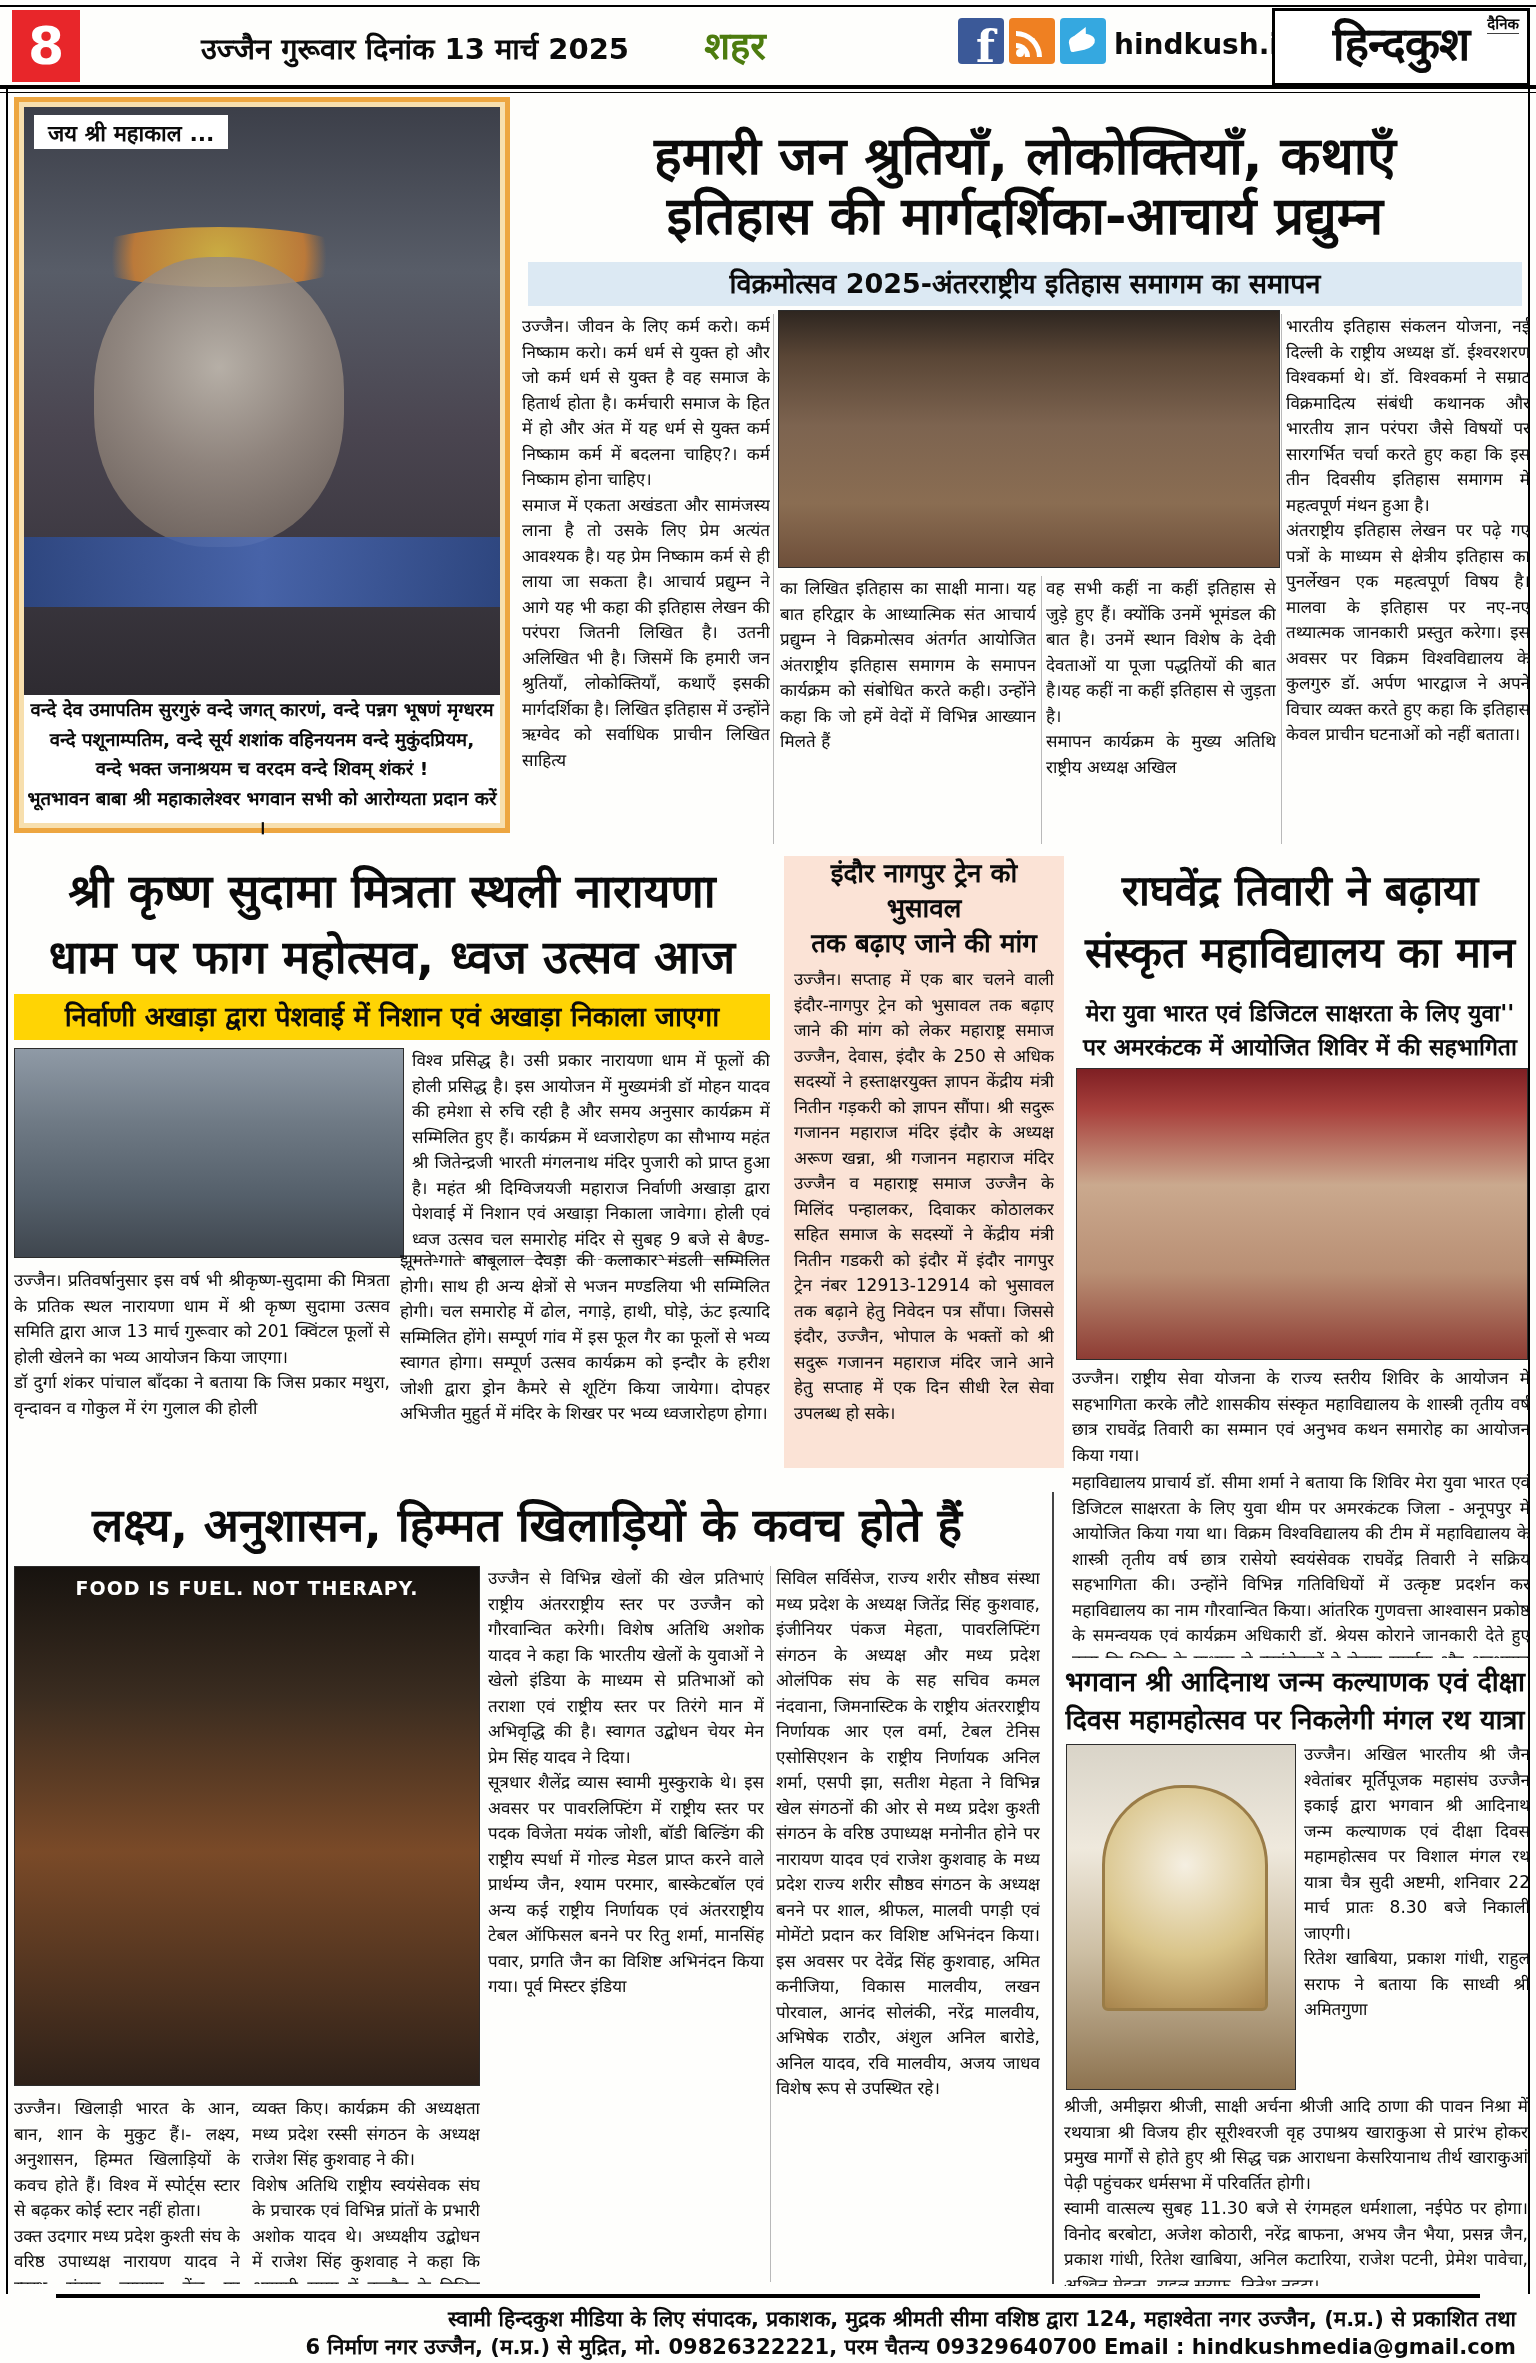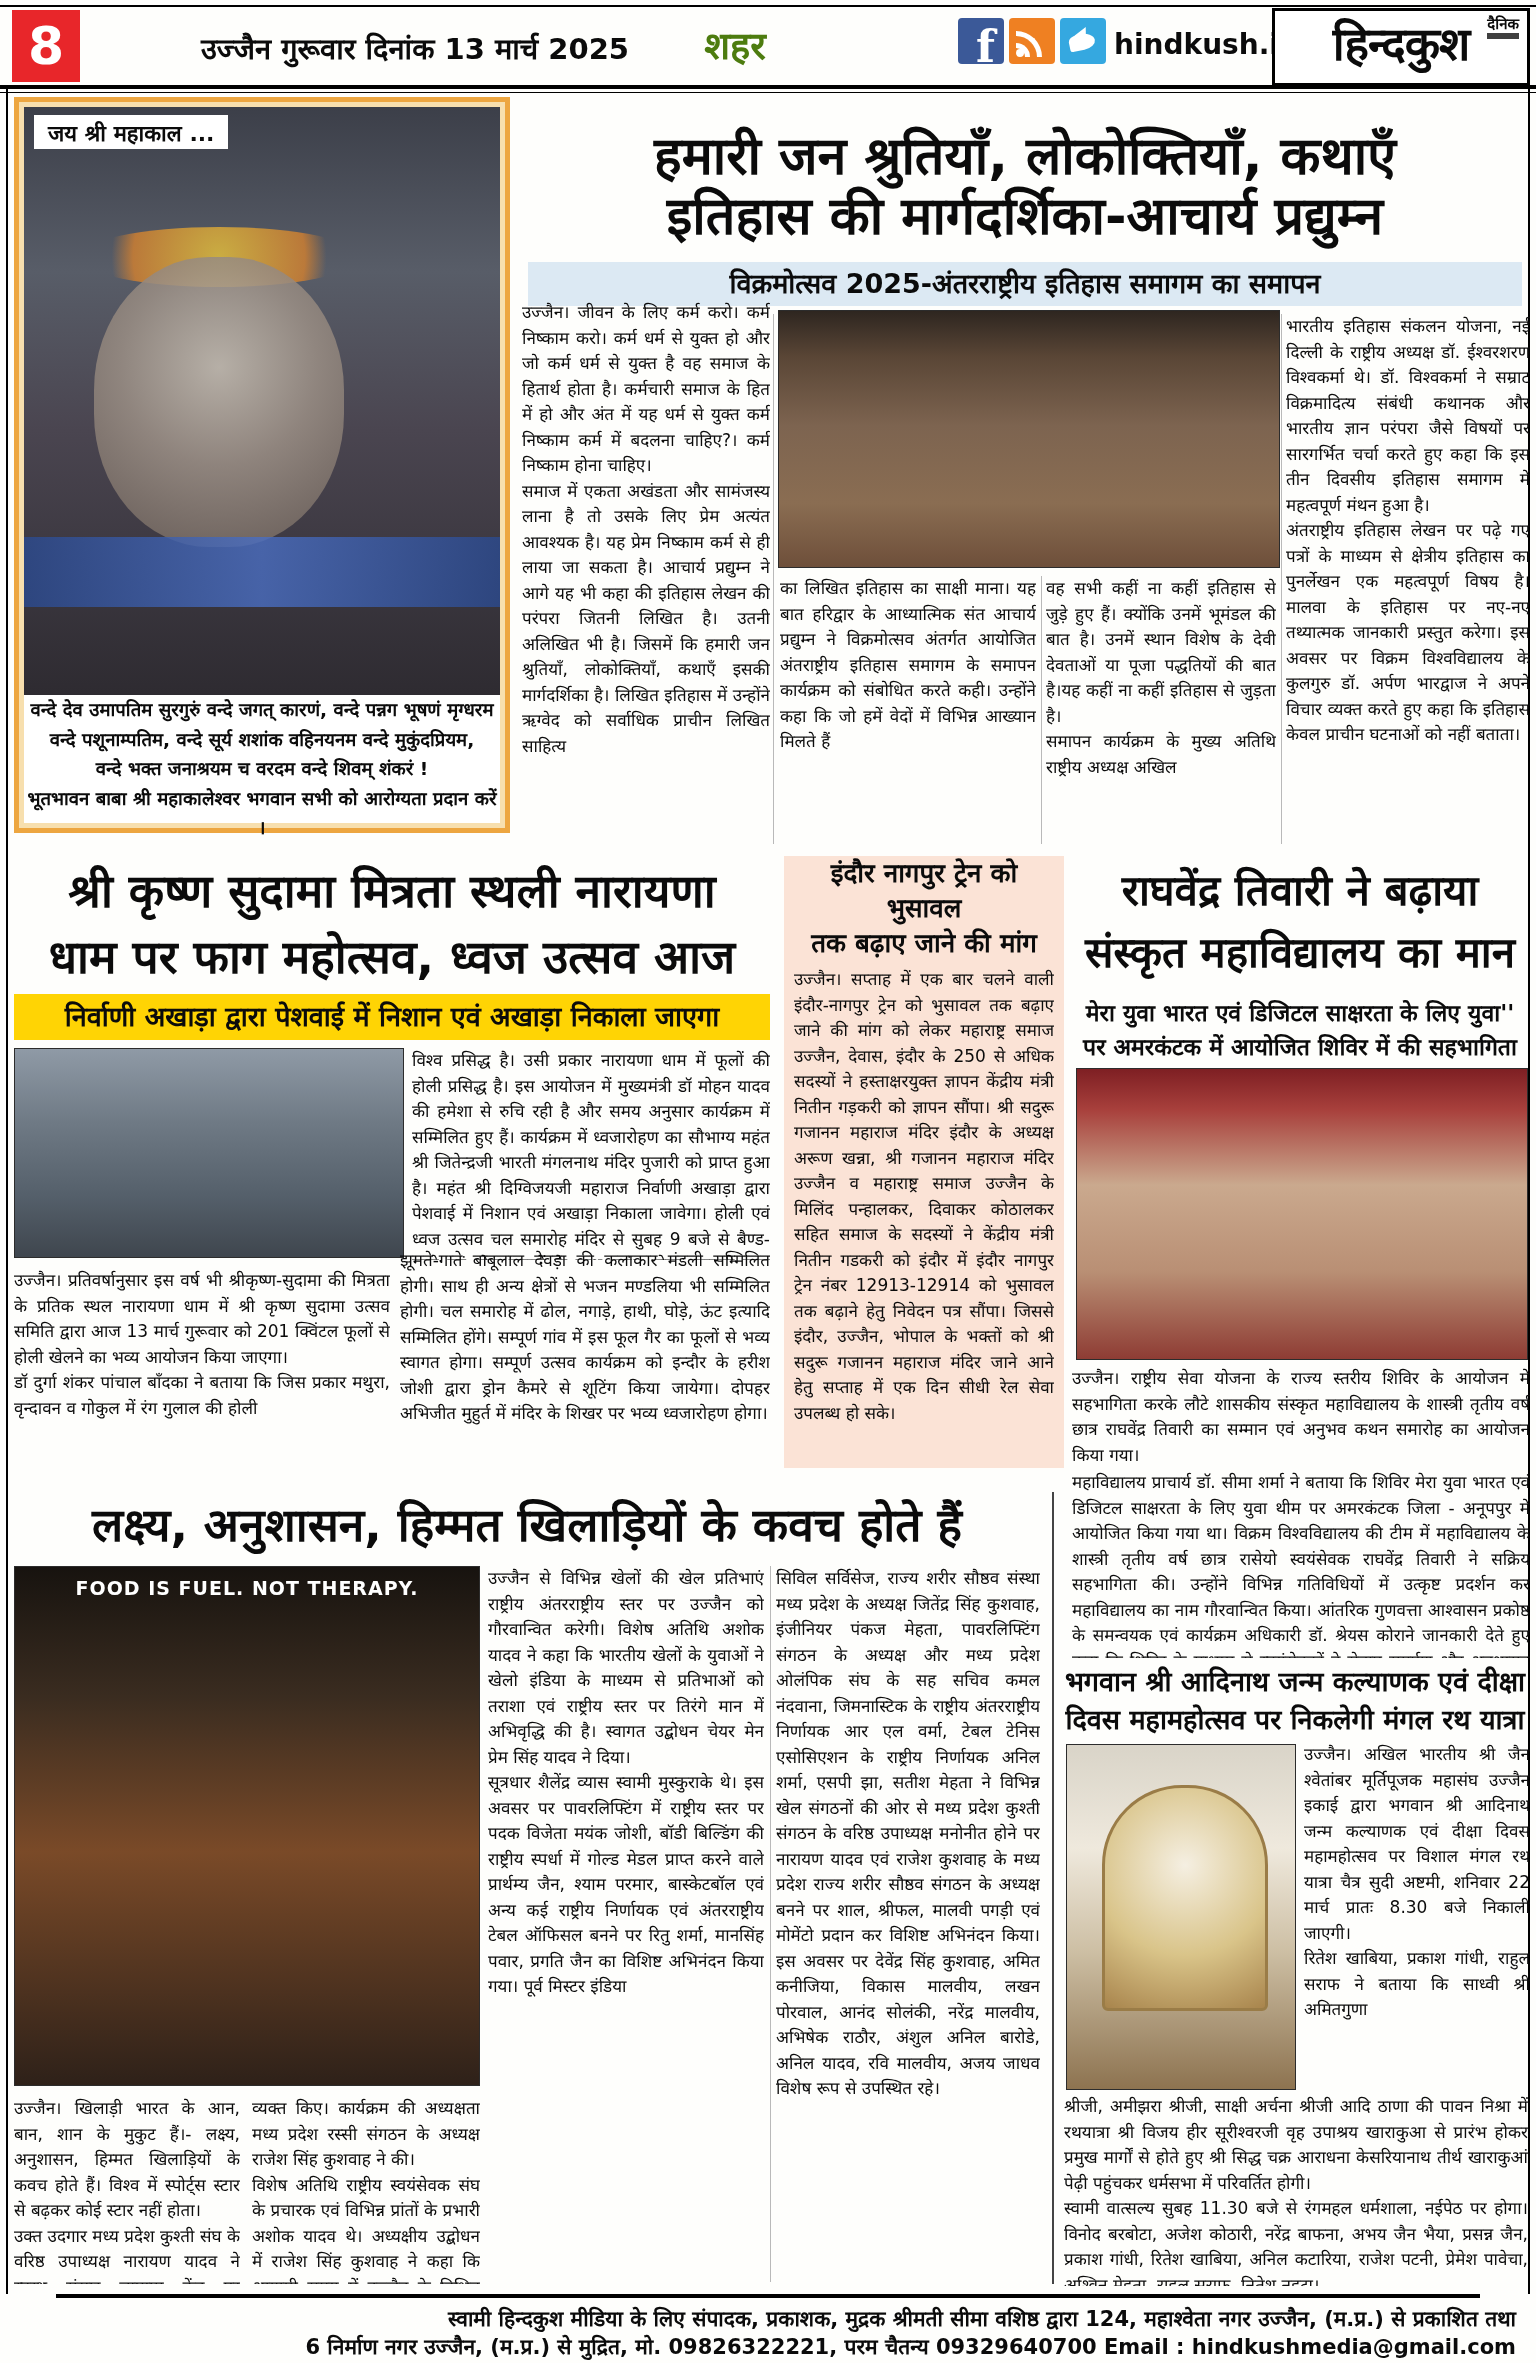--- a/index.html
+++ b/index.html
@@ -12,21 +12,21 @@
   .hl{font-weight:bold;text-align:center;overflow:hidden;}
   .photo{border:1px solid #2c2c2c;overflow:hidden;}
   
   .pagenum{background:#e8262a;color:#fff;font-size:52px;font-weight:bold;
            display:flex;align-items:center;justify-content:center;}
   .dateline{font-size:29px;font-weight:bold;text-align:center;}
   .section{color:#4d7c0f;font-size:38px;font-weight:bold;text-align:center;}
   .website{font-size:28px;font-weight:bold;}
   .masthead-box{border:3px solid #000;background:#fff;}
   .masthead{font-size:46px;font-weight:bold;text-align:center;letter-spacing:-1px;line-height:66px;}
-  .m-tag{position:absolute;top:2px;right:8px;font-size:15px;font-weight:bold;border-bottom:6px solid #404040;}
+  .m-tag{position:absolute;top:2px;right:8px;font-size:15px;font-weight:bold;border-bottom:1px solid #404040;}
   .icon{position:absolute;width:46px;height:46px;border-radius:4px;}
   .fb{background:#3b5998;} .rss{background:#ef8022;} .tw{background:#35a8e0;}
   .fb-f{position:absolute;right:9px;bottom:-8px;color:#fff;font-size:44px;font-weight:bold;font-family:"DejaVu Serif","Liberation Serif",serif;}
   .rss-dot{position:absolute;left:7px;bottom:7px;width:8px;height:8px;background:#fff;border-radius:50%;}
   .rss-a1{position:absolute;left:7px;bottom:7px;width:14px;height:14px;border:5px solid #fff;border-left:none;border-bottom:none;border-radius:0 100% 0 0;box-sizing:border-box;}
   .rss-a2{position:absolute;left:7px;bottom:7px;width:26px;height:26px;border:5px solid #fff;border-left:none;border-bottom:none;border-radius:0 100% 0 0;box-sizing:border-box;}
   .tw-body{position:absolute;left:9px;top:16px;width:26px;height:16px;background:#fff;border-radius:55% 80% 70% 20%;transform:rotate(-12deg);}
   .tw-wing{position:absolute;left:16px;top:8px;width:0;height:0;border-left:8px solid transparent;border-right:4px solid transparent;border-bottom:12px solid #fff;transform:rotate(18deg);}
   
   .mk-frame{border:5px solid #eda640;background:#f7dfae;}
@@ -102,21 +102,21 @@
       <div>वन्दे पशूनाम्पतिम, वन्दे सूर्य शशांक वहिनयनम  वन्दे मुकुंदप्रियम,</div>
       <div>वन्दे भक्त जनाश्रयम च वरदम  वन्दे शिवम् शंकरं !</div>
       <div>भूतभावन बाबा श्री महाकालेश्वर भगवान सभी को आरोग्यता प्रदान करें ।</div>
     </div>
   </div>
 
   <div class="abs hl" style="left:520px;top:118px;width:1010px;height:76px;font-size:52px">हमारी जन श्रुतियाँ, लोकोक्तियाँ, कथाएँ</div>
   <div class="abs hl" style="left:520px;top:178px;width:1010px;height:76px;font-size:52px">इतिहास की मार्गदर्शिका-आचार्य प्रद्युम्न</div>
   <div class="abs sub-blue" style="left:528px;top:262px;width:994px;height:44px;line-height:44px">विक्रमोत्सव 2025-अंतरराष्ट्रीय इतिहास समागम का समापन</div>
 
-  <div class="abs bt" style="left:522px;top:300px;width:248px;height:530px">उज्जैन। जीवन के लिए कर्म करो। कर्म निष्काम करो। कर्म धर्म से युक्त हो और जो कर्म धर्म से युक्त है वह समाज के हितार्थ होता है। कर्मचारी समाज के हित में हो और अंत में यह धर्म से युक्त कर्म निष्काम कर्म में बदलना चाहिए?। कर्म निष्काम होना चाहिए।
+  <div class="abs bt" style="left:522px;top:314px;width:248px;height:530px">उज्जैन। जीवन के लिए कर्म करो। कर्म निष्काम करो। कर्म धर्म से युक्त हो और जो कर्म धर्म से युक्त है वह समाज के हितार्थ होता है। कर्मचारी समाज के हित में हो और अंत में यह धर्म से युक्त कर्म निष्काम कर्म में बदलना चाहिए?। कर्म निष्काम होना चाहिए।
 समाज में एकता अखंडता और सामंजस्य लाना है तो उसके लिए प्रेम अत्यंत आवश्यक है। यह प्रेम निष्काम कर्म से ही लाया जा सकता है। आचार्य प्रद्युम्न ने आगे यह भी कहा की इतिहास लेखन की परंपरा जितनी लिखित है। उतनी अलिखित भी है। जिसमें कि हमारी जन श्रुतियाँ, लोकोक्तियाँ, कथाएँ इसकी मार्गदर्शिका है। लिखित इतिहास में उन्होंने ऋग्वेद को सर्वाधिक प्राचीन लिखित साहित्य</div>
   <div class="abs photo ph-history" style="left:778px;top:310px;width:500px;height:256px"></div>
   <div class="abs bt" style="left:780px;top:576px;width:256px;height:268px">का लिखित इतिहास का साक्षी माना। यह बात हरिद्वार के आध्यात्मिक संत आचार्य प्रद्युम्न ने विक्रमोत्सव अंतर्गत आयोजित अंतराष्ट्रीय इतिहास समागम के समापन कार्यक्रम को संबोधित करते कही। उन्होंने कहा कि जो हमें वेदों में विभिन्न आख्यान मिलते हैं</div>
   <div class="abs bt" style="left:1046px;top:576px;width:230px;height:268px">वह सभी कहीं ना कहीं इतिहास से जुड़े हुए हैं। क्योंकि उनमें भूमंडल की बात है। उनमें स्थान विशेष के देवी देवताओं या पूजा पद्धतियों की बात है।यह कहीं ना कहीं इतिहास से जुड़ता है।
 समापन कार्यक्रम के मुख्य अतिथि राष्ट्रीय अध्यक्ष अखिल</div>
   <div class="abs bt" style="left:1286px;top:314px;width:244px;height:530px">भारतीय इतिहास संकलन योजना, नई दिल्ली के राष्ट्रीय अध्यक्ष डॉ. ईश्वरशरण विश्वकर्मा थे। डॉ. विश्वकर्मा ने सम्राट विक्रमादित्य संबंधी कथानक और भारतीय ज्ञान परंपरा जैसे विषयों पर सारगर्भित चर्चा करते हुए कहा कि इस तीन दिवसीय इतिहास समागम में महत्वपूर्ण मंथन हुआ है।
 अंतराष्ट्रीय इतिहास लेखन पर पढ़े गए पत्रों के माध्यम से क्षेत्रीय इतिहास का पुनर्लेखन एक महत्वपूर्ण विषय है। मालवा के इतिहास पर नए-नए तथ्यात्मक जानकारी प्रस्तुत करेगा। इस अवसर पर विक्रम विश्वविद्यालय के कुलगुरु डॉ. अर्पण भारद्वाज ने अपने विचार व्यक्त करते हुए कहा कि इतिहास केवल प्राचीन घटनाओं को नहीं बताता।</div>
   <div class="abs vrule" style="left:773px;top:314px;height:530px"></div>
   <div class="abs vrule" style="left:1041px;top:576px;height:268px"></div>
   <div class="abs vrule" style="left:1281px;top:314px;height:530px"></div>

